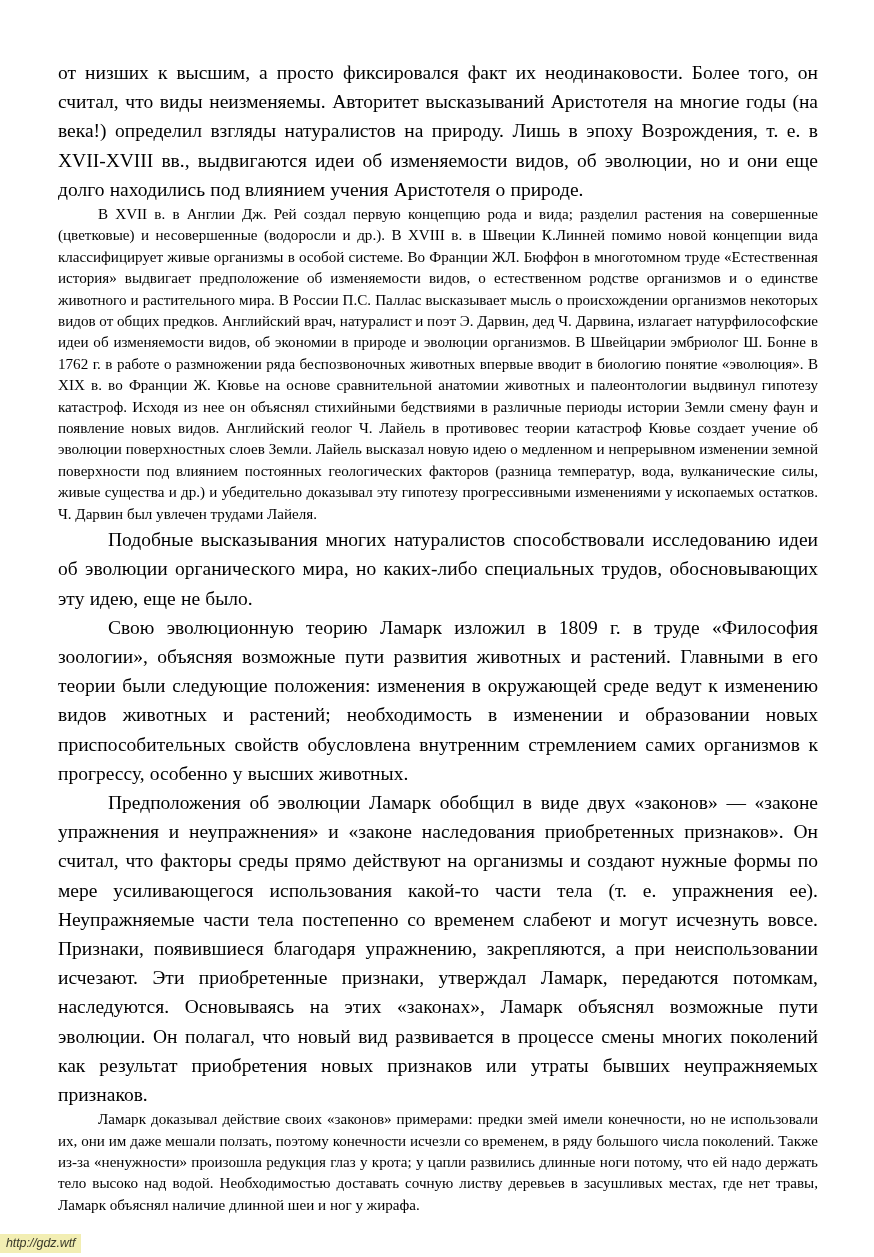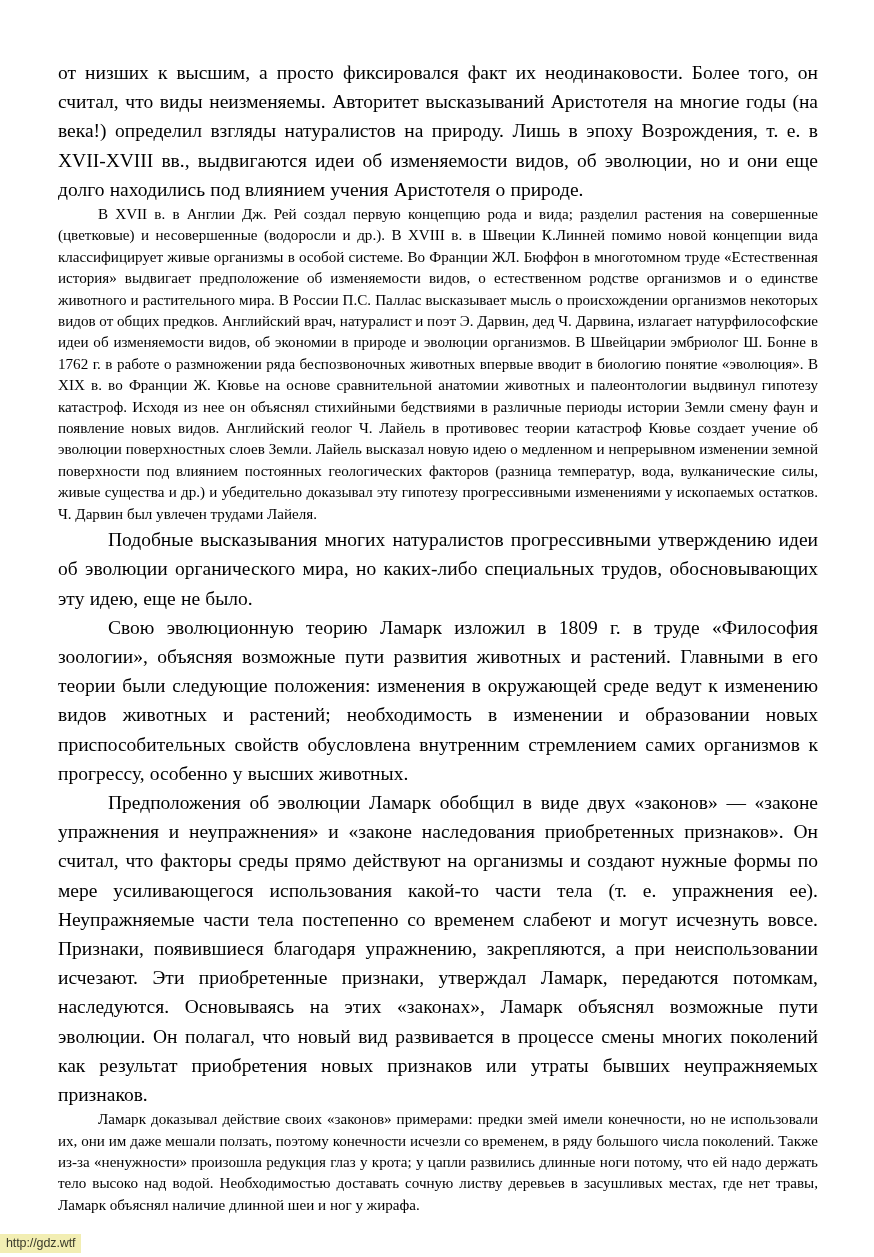--- a/index.html
+++ b/index.html
@@ -59,34 +59,35 @@
     left: 0;
     top: 1234px;
     padding: 2px 6px 3px 6px;
     background: #f2eeb3;
     color: #3a3a2a;
     font-family: "Liberation Sans", "DejaVu Sans", sans-serif;
     font-size: 12.5px;
     line-height: 14px;
     letter-spacing: -0.1px;
     white-space: nowrap;
+    font-style: italic;
   }
 </style>
 </head>
 <body>
 
 <div class="page">
 
   <div class="text-column">
 
     <p class="body-large continuation">от низших к высшим, а просто фиксировался факт их неодинаковости. Более того, он считал, что виды неизменяемы. Авторитет высказываний Аристотеля на многие годы (на века!) определил взгляды натуралистов на природу. Лишь в эпоху Возрождения, т. е. в XVII-XVIII вв., выдвигаются идеи об изменяемости видов, об эволюции, но и они еще долго находились под влиянием учения Аристотеля о природе.</p>
 
     <p class="body-small">В XVII в. в Англии Дж. Рей создал первую концепцию рода и вида; разделил растения на совершенные (цветковые) и несовершенные (водоросли и др.). В XVIII в. в Швеции К.Линней помимо новой концепции вида классифицирует живые организмы в особой системе. Во Франции ЖЛ. Бюффон в многотомном труде «Естественная история» выдвигает предположение об изменяемости видов, о естественном родстве организмов и о единстве животного и растительного мира. В России П.С. Паллас высказывает мысль о происхождении организмов некоторых видов от общих предков. Английский врач, натуралист и поэт Э. Дарвин, дед Ч. Дарвина, излагает натурфилософские идеи об изменяемости видов, об экономии в природе и эволюции организмов. В Швейцарии эмбриолог Ш. Бонне в 1762 г. в работе о размножении ряда беспозвоночных животных впервые вводит в биологию понятие «эволюция». В XIX в. во Франции Ж. Кювье на основе сравнительной анатомии животных и палеонтологии выдвинул гипотезу катастроф. Исходя из нее он объяснял стихийными бедствиями в различные периоды истории Земли смену фаун и появление новых видов. Английский геолог Ч. Лайель в противовес теории катастроф Кювье создает учение об эволюции поверхностных слоев Земли. Лайель высказал новую идею о медленном и непрерывном изменении земной поверхности под влиянием постоянных геологических факторов (разница температур, вода, вулканические силы, живые существа и др.) и убедительно доказывал эту гипотезу прогрессивными изменениями у ископаемых остатков. Ч. Дарвин был увлечен трудами Лайеля.</p>
 
-    <p class="body-large">Подобные высказывания многих натуралистов прогрессивными утверждению идеи об эволюции органического мира, но каких-либо специальных трудов, обосновывающих эту идею, еще не было.</p>
+    <p class="body-large">Подобные высказывания многих натуралистов способствовали исследованию идеи об эволюции органического мира, но каких-либо специальных трудов, обосновывающих эту идею, еще не было.</p>
 
 
     <p class="body-large">Свою эволюционную теорию Ламарк изложил в 1809 г. в труде «Философия зоологии», объясняя возможные пути развития животных и растений. Главными в его теории были следующие положения: изменения в окружающей среде ведут к изменению видов животных и растений; необходимость в изменении и образовании новых приспособительных свойств обусловлена внутренним стремлением самих организмов к прогрессу, особенно у высших животных.</p>
 
     <p class="body-large">Предположения об эволюции Ламарк обобщил в виде двух «законов» — «законе упражнения и неупражнения» и «законе наследования приобретенных признаков». Он считал, что факторы среды прямо действуют на организмы и создают нужные формы по мере усиливающегося использования какой-то части тела (т. е. упражнения ее). Неупражняемые части тела постепенно со временем слабеют и могут исчезнуть вовсе. Признаки, появившиеся благодаря упражнению, закрепляются, а при неиспользовании исчезают. Эти приобретенные признаки, утверждал Ламарк, передаются потомкам, наследуются. Основываясь на этих «законах», Ламарк объяснял возможные пути эволюции. Он полагал, что новый вид развивается в процессе смены многих поколений как результат приобретения новых признаков или утраты бывших неупражняемых признаков.</p>
 
     <p class="body-small">Ламарк доказывал действие своих «законов» примерами: предки змей имели конечности, но не использовали их, они им даже мешали ползать, поэтому конечности исчезли со временем, в ряду большого числа поколений. Также из-за «ненужности» произошла редукция глаз у крота; у цапли развились длинные ноги потому, что ей надо держать тело высоко над водой. Необходимостью доставать сочную листву деревьев в засушливых местах, где нет травы, Ламарк объяснял наличие длинной шеи и ног у жирафа.</p>
 
   </div>
 

